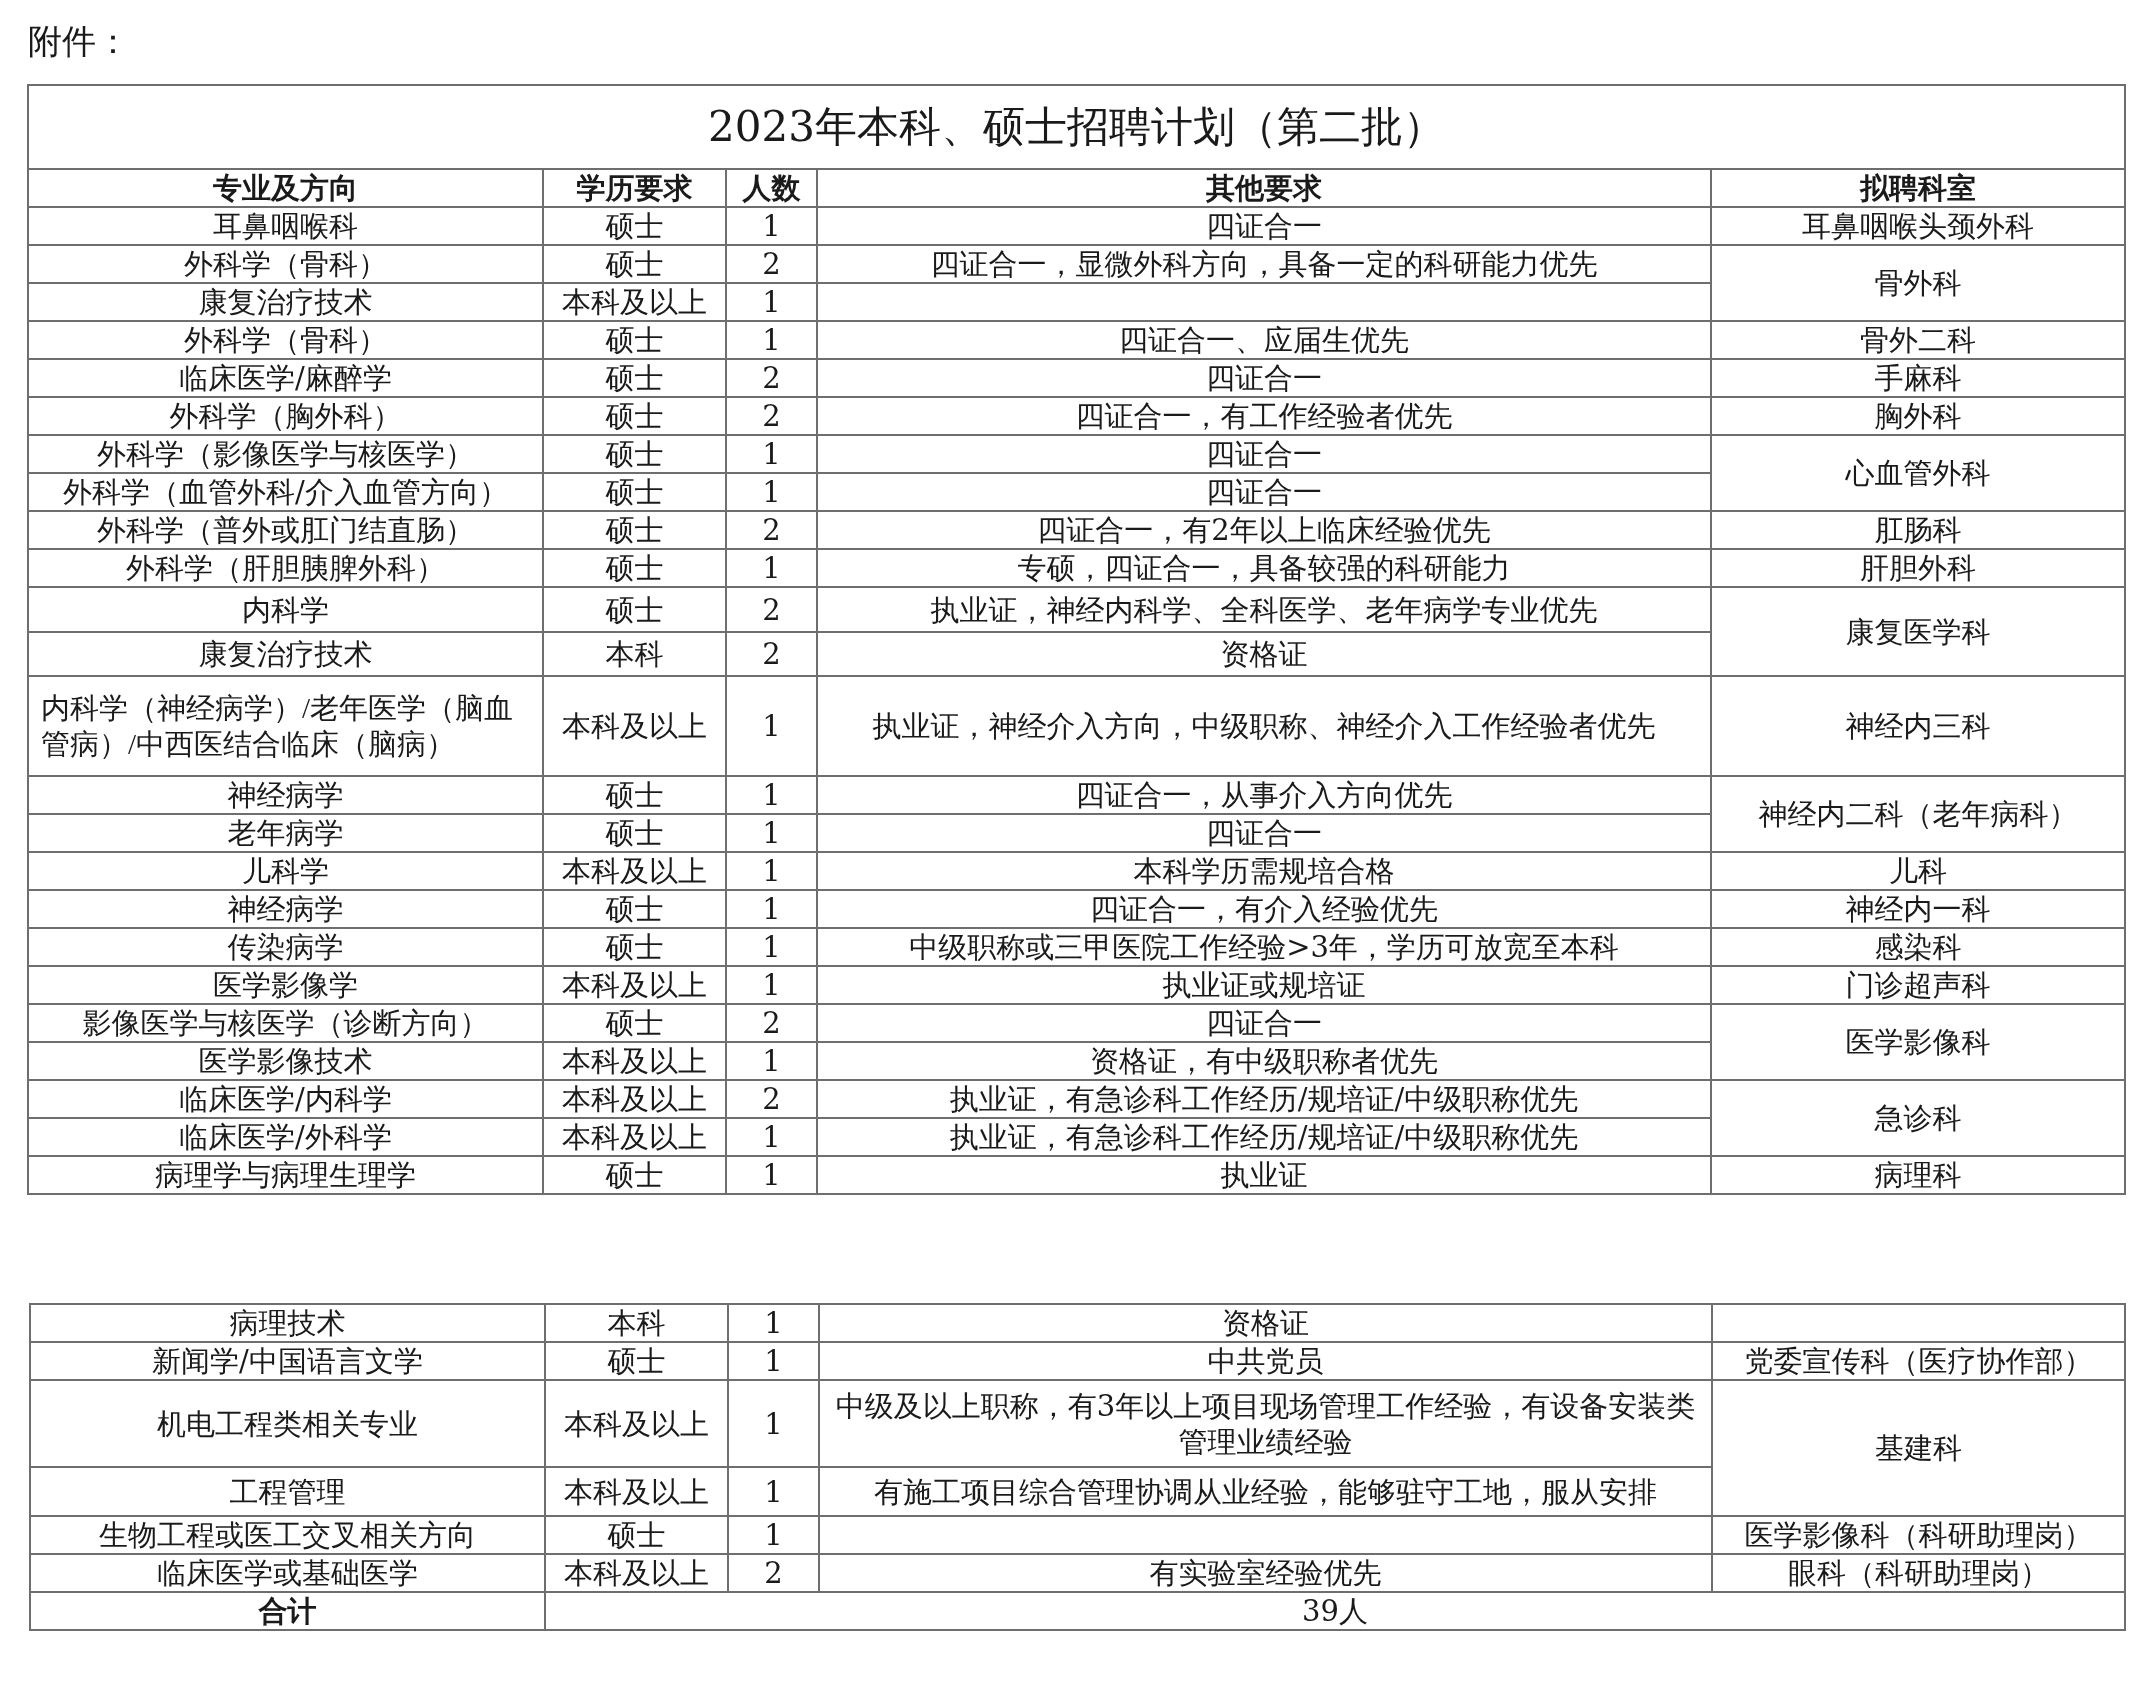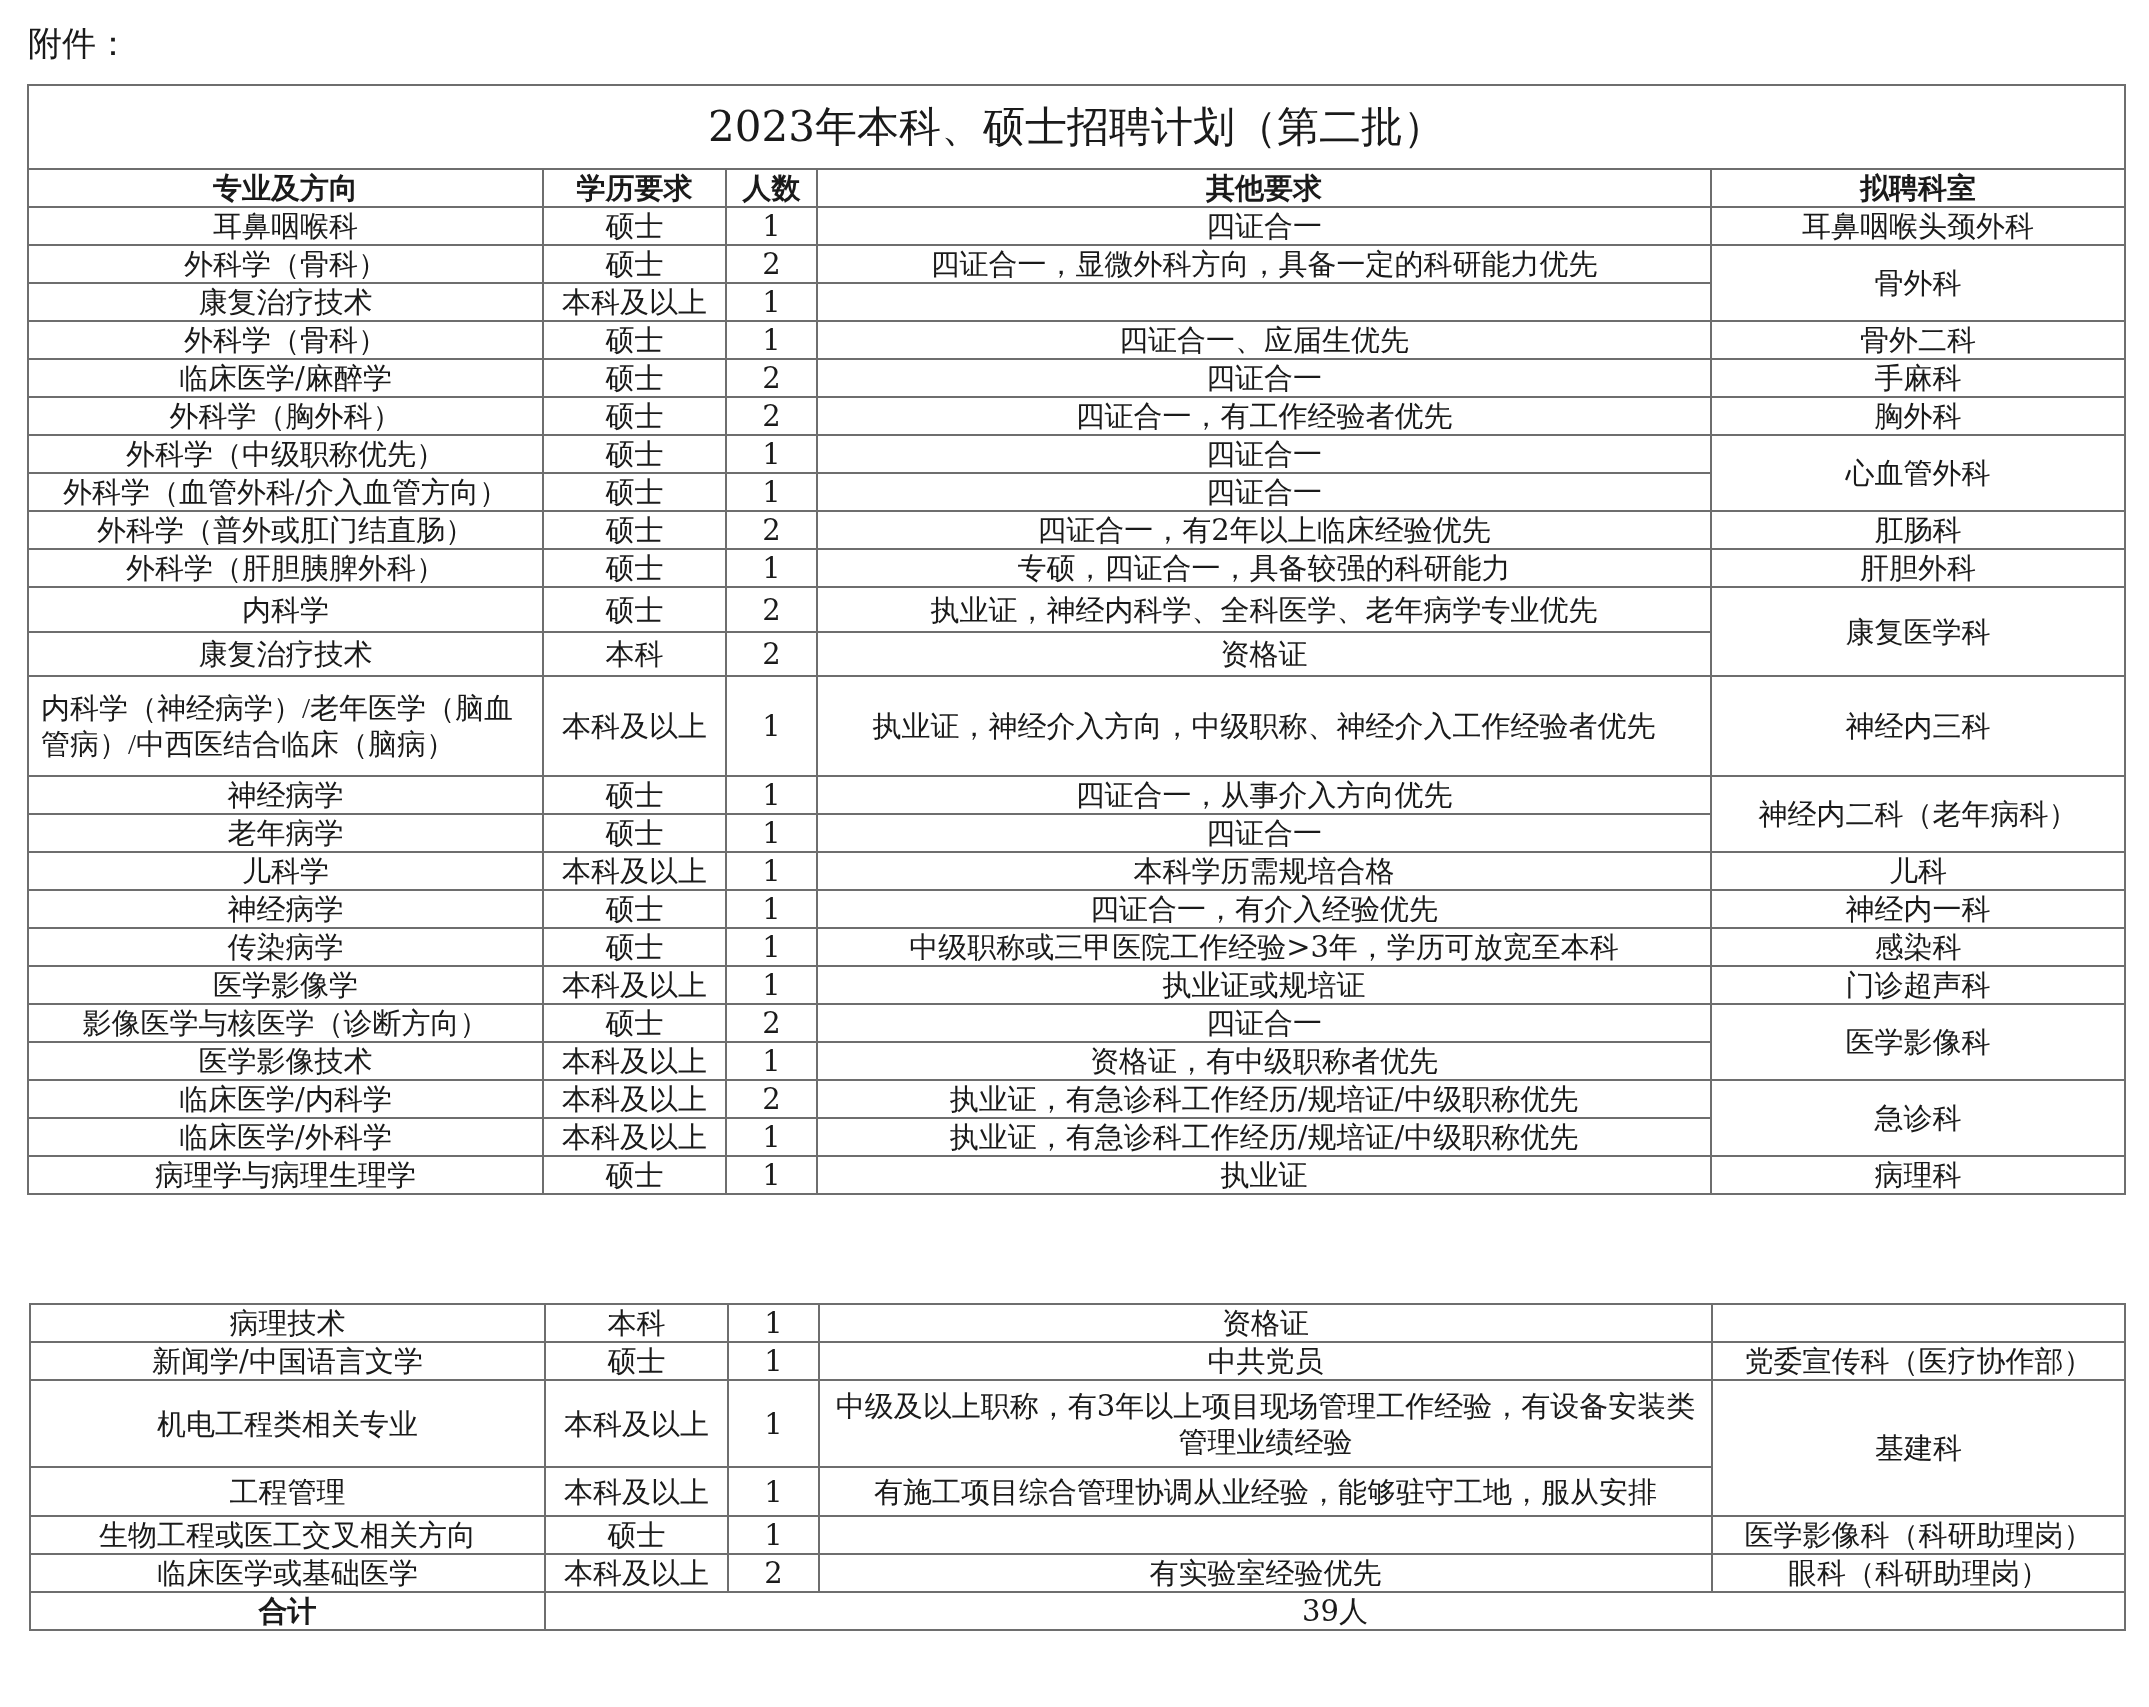--- a/index.html
+++ b/index.html
@@ -4,21 +4,21 @@
 <style>
   html, body { margin: 0; padding: 0; background: #ffffff; }
   body {
     width: 2149px; height: 1707px; position: relative; overflow: hidden;
     font-family: "DejaVu Serif", "Liberation Serif", serif;
     color: #1a1a1a;
   }
   .attach {
     position: absolute; left: 28px; top: 20px;
     font-size: 34px; line-height: 48px;
-    font-family: Liberation Serif, serif;
+    font-family: Liberation Mono, monospace;
   }
   .tbl {
     position: absolute;
     border-collapse: collapse;
     table-layout: fixed;
     font-size: 29px;
   }
   .tbl td, .tbl th {
     border: 2px solid #6e6e6e;
     text-align: center;
@@ -106,21 +106,21 @@
 
   <tr class="r">
     <td>外科学（胸外科）</td>
     <td>硕士</td>
     <td>2</td>
     <td>四证合一，有工作经验者优先</td>
     <td>胸外科</td>
   </tr>
 
   <tr class="r">
-    <td>外科学（中级职称优先）</td>
+    <td>外科学（影像医学与核医学）</td>
     <td>硕士</td>
     <td>1</td>
     <td>四证合一</td>
     <td rowspan="2">心血管外科</td>
   </tr>
   <tr class="r">
     <td>外科学（血管外科/介入血管方向）</td>
     <td>硕士</td>
     <td>1</td>
     <td>四证合一</td>

